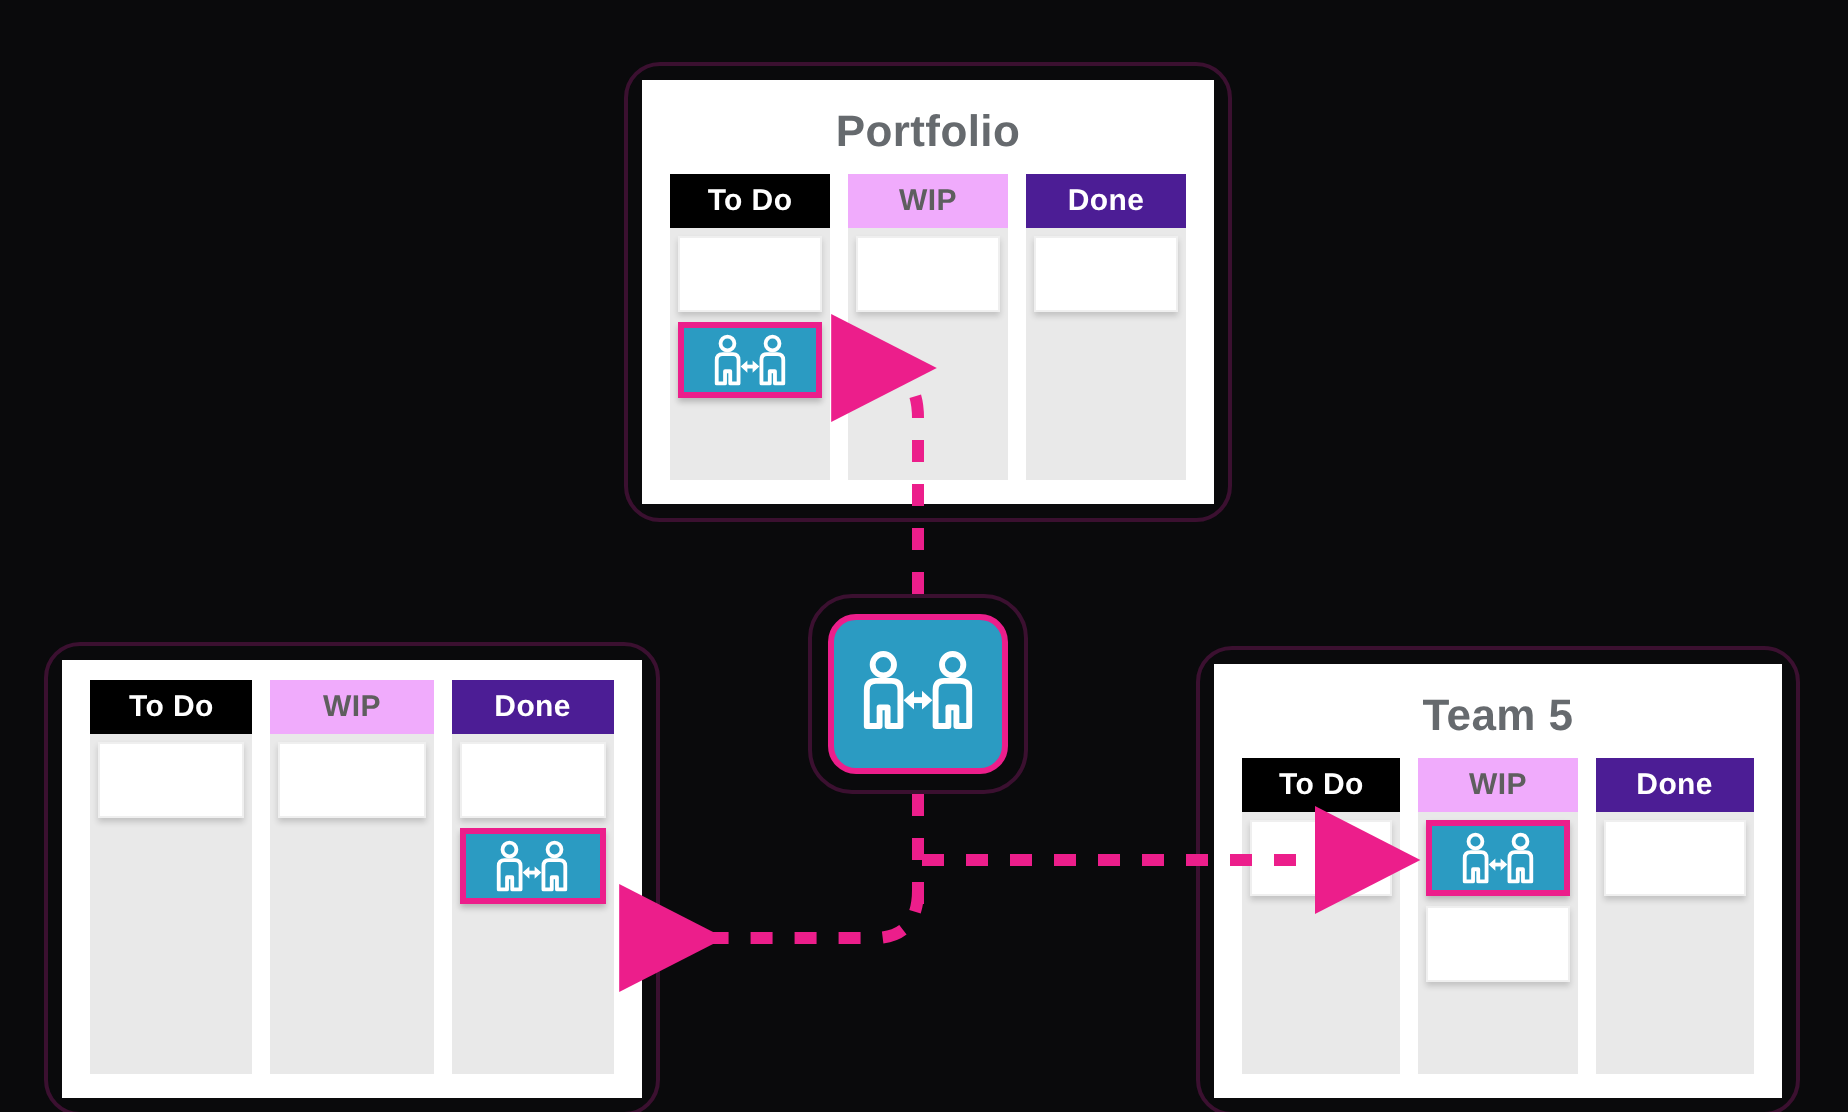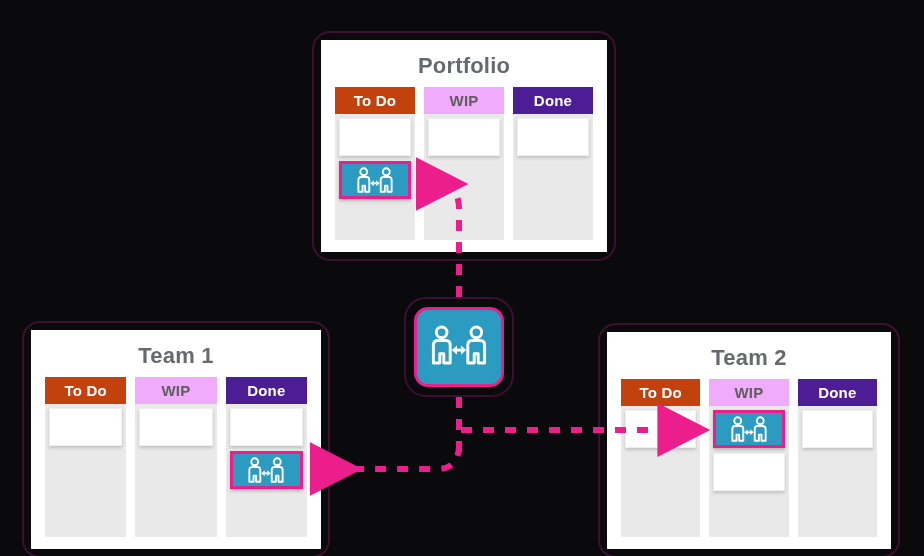--- a/index.html
+++ b/index.html
@@ -55,21 +55,21 @@
     height:27px;
     line-height:27px;
     text-align:center;
     font-size:15px;
     font-weight:bold;
     color:#ffffff;
     letter-spacing:.2px;
     white-space:nowrap;
     flex:0 0 auto;
   }
-  .col-head.todo{background:#c2410c;}
+  .col-head.todo{background:#000000;}
   .col-head.wip {background:#f0abfc;color:#5e5e5e;}
   .col-head.done{background:#4c1d95;}
   .col-body{
     flex:1;
     background:#e9e9e9;
     padding:4px 4px 6px 4px;
     box-sizing:border-box;
     display:flex;
     flex-direction:column;
     gap:5px;
@@ -176,21 +176,20 @@
             <div class="card"></div>
           </div>
         </div>
 
       </div>
     </div>
   </div>
 
   <div class="board" id="board-team1" style="left:22px;top:308px;width:308px;height:237px;">
     <div class="board-inner">
-      <div class="board-title">Team 1</div>
       <div class="columns">
 
         <div class="column">
           <div class="col-head todo">To Do</div>
           <div class="col-body">
             <div class="card"></div>
           </div>
         </div>
 
         <div class="column">
@@ -219,21 +218,21 @@
             </div>
           </div>
         </div>
 
       </div>
     </div>
   </div>
 
   <div class="board" id="board-team2" style="left:598px;top:310px;width:302px;height:235px;">
     <div class="board-inner">
-      <div class="board-title">Team 2</div>
+      <div class="board-title">Team 5</div>
       <div class="columns">
 
         <div class="column">
           <div class="col-head todo">To Do</div>
           <div class="col-body">
             <div class="card"></div>
           </div>
         </div>
 
         <div class="column">

